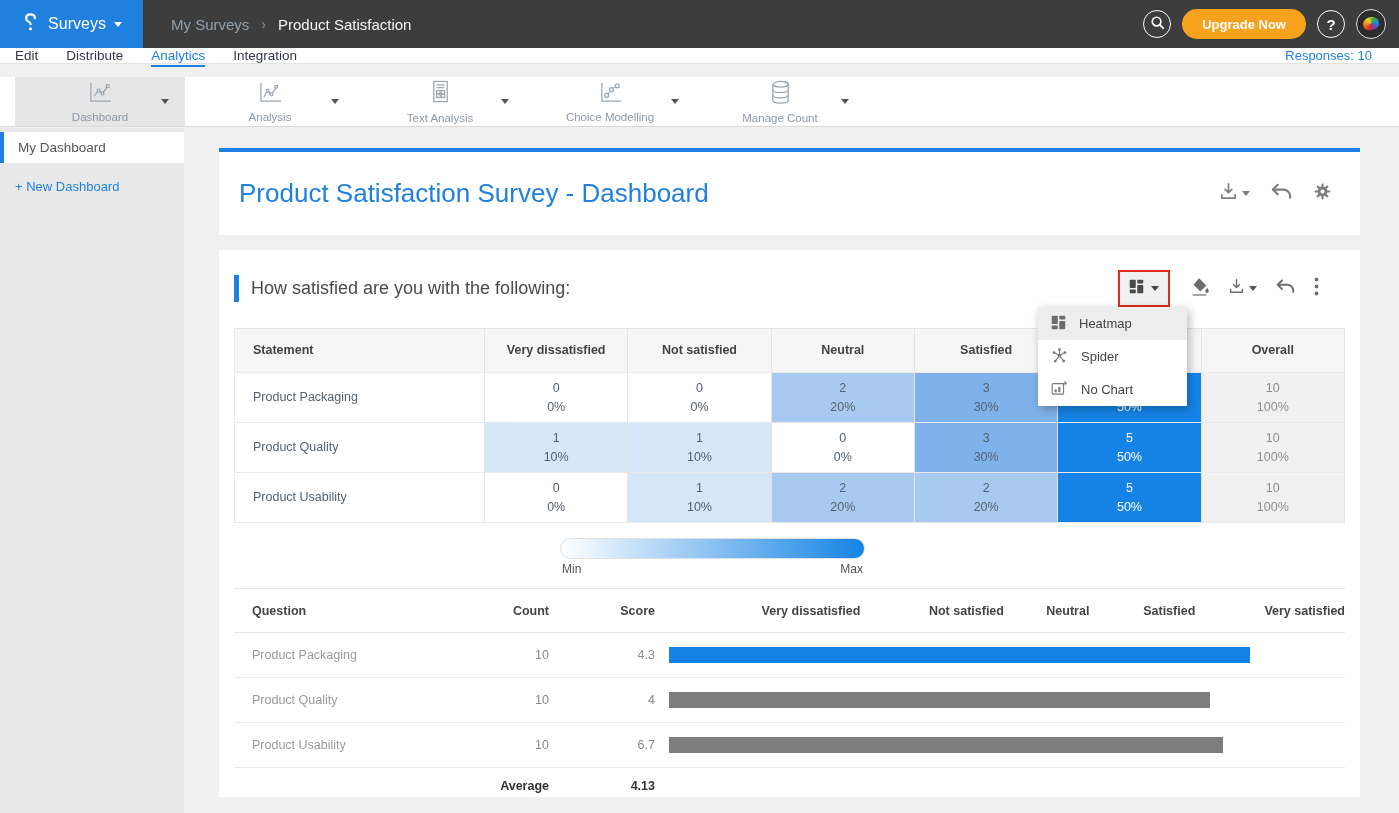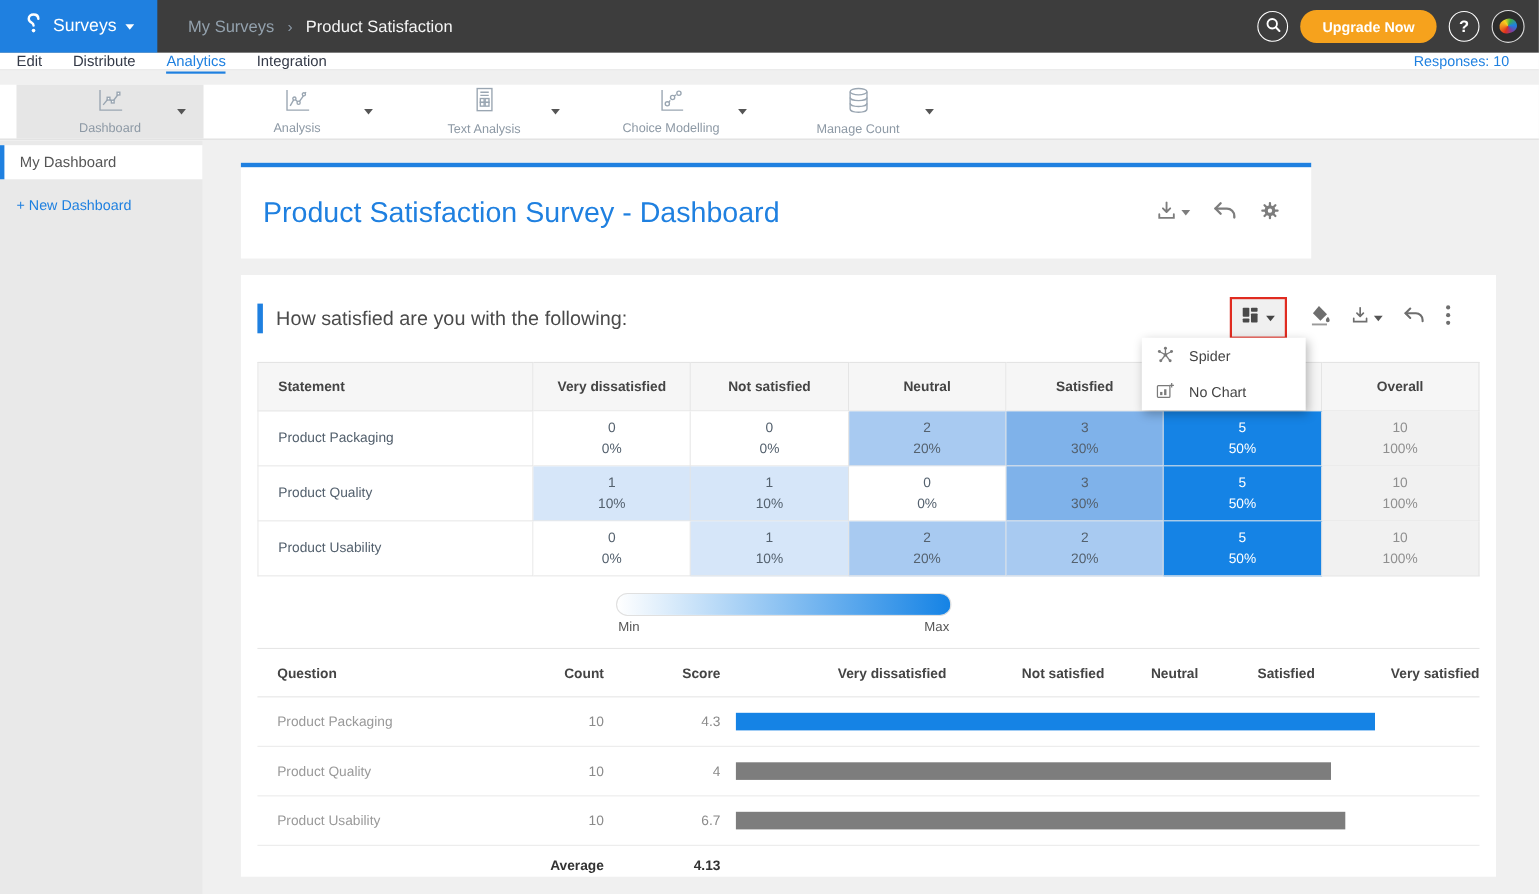--- a/index.html
+++ b/index.html
@@ -37,21 +37,21 @@
   .ribbon-label { font-size:11.5px; color:#8d99a5; }
   .ribbon-item .caret { position:absolute; right:16px; top:22px; color:#555; }
   .ribbon-icon { color:#9aa6b2; }
 
   
   .sidebar { position:absolute; left:0; top:128px; width:184px; height:685px; background:#e9e9e9; }
   .sidebar-item { margin-top:4px; height:31px; background:#fff; border-left:4px solid #1f80e0; display:flex; align-items:center; padding-left:14px; font-size:13.5px; color:#555; cursor:pointer; }
   .new-dashboard { margin-top:16px; padding-left:15px; color:#1f80e0; font-size:13px; cursor:pointer; }
 
   
-  .title-card { position:absolute; left:219px; top:148px; width:973px; height:87px; background:#fff; border-top:4px solid #1f80e0; display:flex; align-items:center; padding:0 28px 0 20px; }
+  .title-card { position:absolute; left:219px; top:148px; width:1141px; height:87px; background:#fff; border-top:4px solid #1f80e0; display:flex; align-items:center; padding:0 28px 0 20px; }
   .page-title { color:#1f80e0; font-size:26px; }
   .title-actions { margin-left:auto; display:flex; align-items:center; gap:21px; color:#7d7d7d; }
   .icon-btn { display:flex; align-items:center; gap:5px; cursor:pointer; color:#7d7d7d; }
 
   
   .chart-card { position:absolute; left:219px; top:250px; width:1141px; height:547px; background:#fff; }
   .panel-head { display:flex; align-items:center; padding:20px 15px 0 15px; }
   .accent-bar { width:5px; height:27px; background:#1f80e0; margin-right:12px; }
   .panel-title { font-size:18px; color:#4a4a4a; }
   .panel-tools { margin-left:auto; display:flex; align-items:center; gap:19px; margin-right:26px; color:#6e6e6e; }
@@ -455,20 +455,31 @@
     <div class="st-avg">
       <div class="st-q"></div>
       <div class="st-c st-bold">Average</div>
       <div class="st-s st-bold">4.13</div>
       <div class="st-track"></div>
     </div>
   </div>
 </div>
 
 <div class="chart-menu">
+  <div class="menu-item active">
+    <span>
+      <svg width="15" height="15" viewBox="0 0 20 20" fill="#6b6b6b">
+          <rect x="1" y="1" width="8" height="11" rx="1"></rect>
+          <rect x="1" y="14" width="8" height="5" rx="1"></rect>
+          <rect x="11" y="1" width="8" height="5" rx="1"></rect>
+          <rect x="11" y="8" width="8" height="11" rx="1"></rect>
+        </svg>
+    </span>
+    <span>Heatmap</span>
+  </div>
   <div class="menu-item">
     <span>
       <svg width="17" height="17" viewBox="0 0 20 20">
           <g stroke="#7a7a7a" stroke-width="1.4">
             <line x1="10" y1="10" x2="10" y2="3"></line>
             <line x1="10" y1="10" x2="16.5" y2="6.5"></line>
             <line x1="10" y1="10" x2="15" y2="16.5"></line>
             <line x1="10" y1="10" x2="5" y2="16.5"></line>
             <line x1="10" y1="10" x2="3.5" y2="6.5"></line>
           </g>

